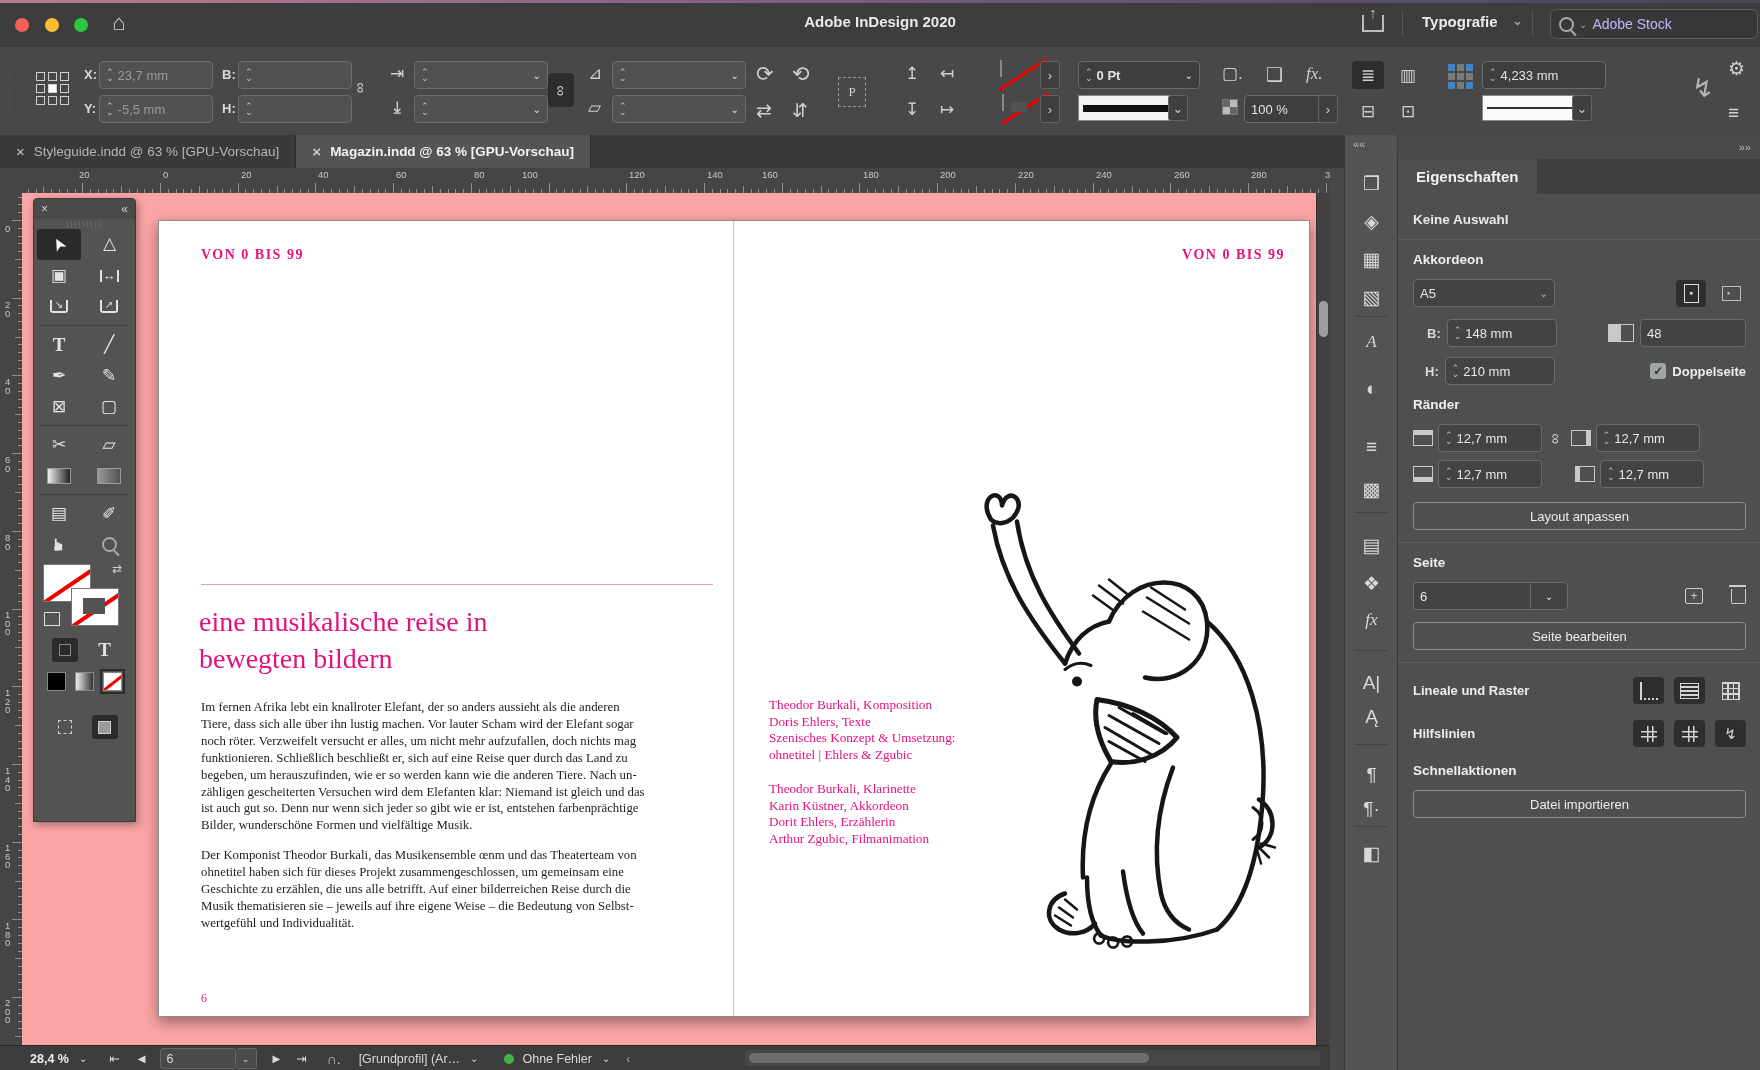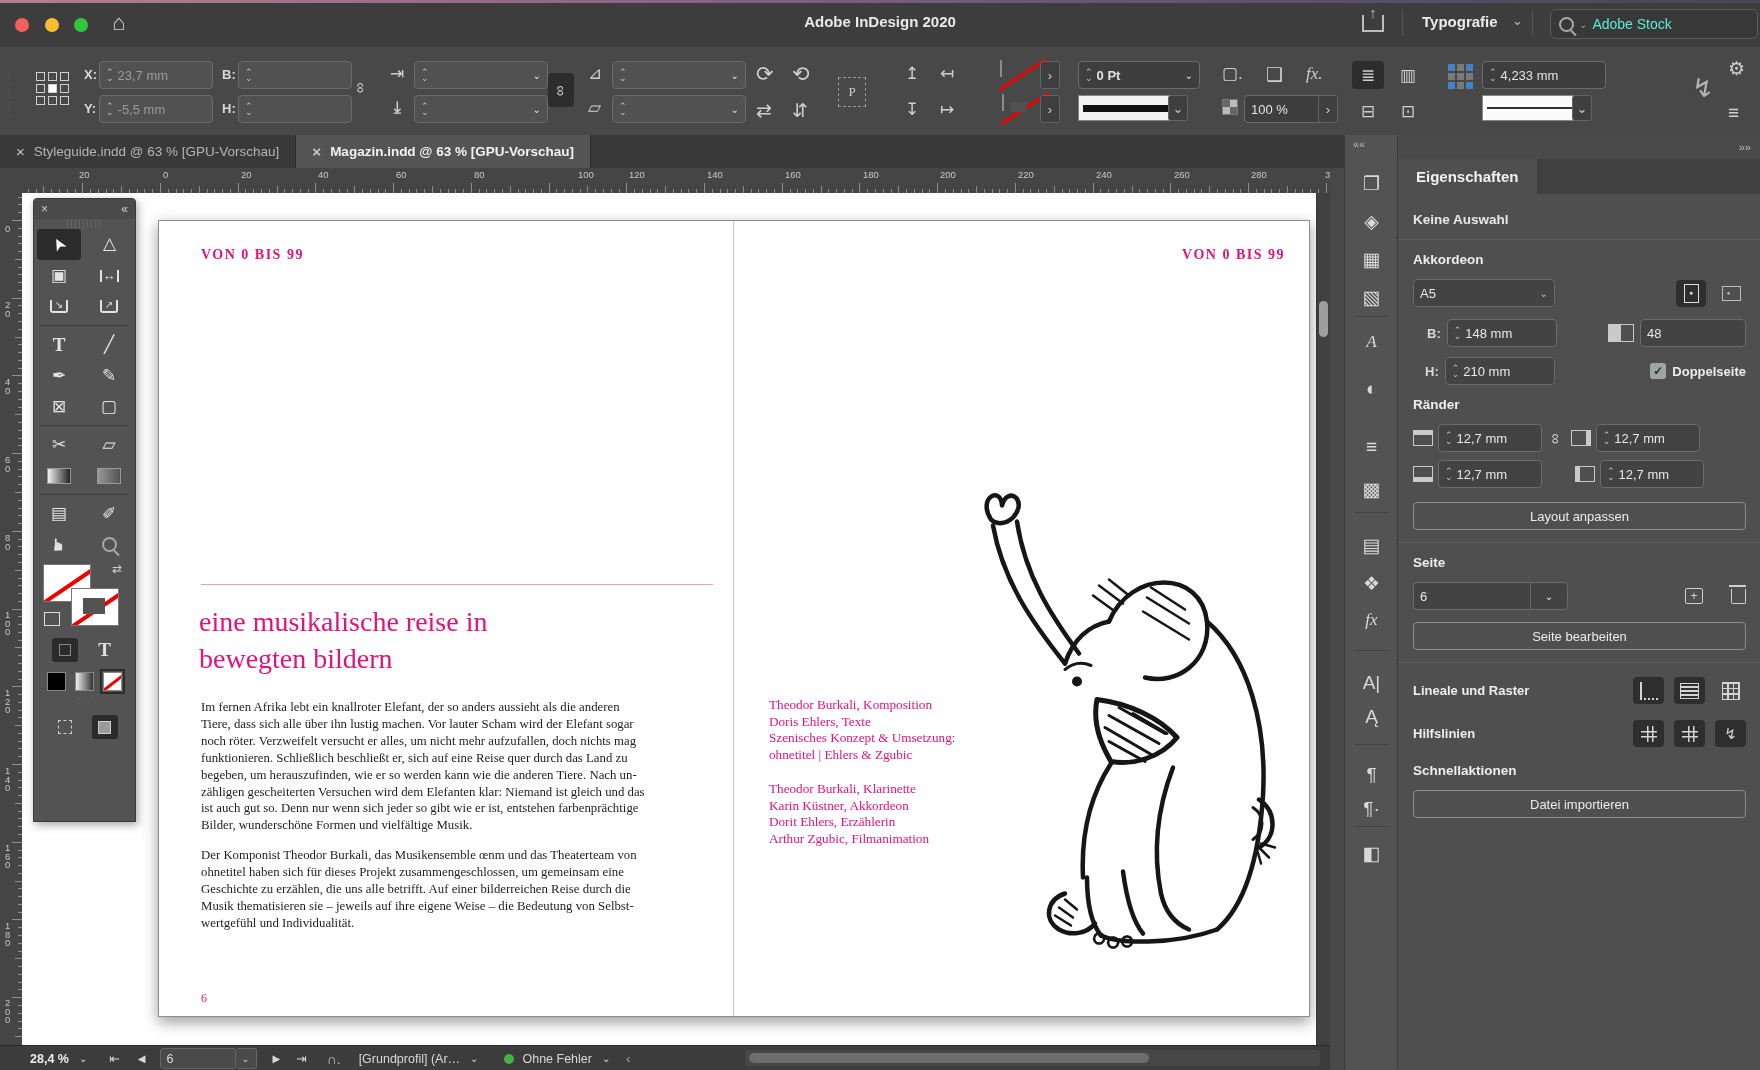--- a/index.html
+++ b/index.html
@@ -8,21 +8,21 @@
   .abs{position:absolute}
   .row{display:flex;align-items:center}
 
   
   .titlebar{left:0;top:0;width:1760px;height:47px;background:#3d3d3d;border-bottom:1px solid #2a2a2a}
   .deco-strip{left:0;top:0;width:1760px;height:3px;background:linear-gradient(90deg,#b57f8d,#8a6287 38%,#655677 62%,#4a4457)}
   .tl{width:14px;height:14px;border-radius:50%;display:inline-block;margin-right:12px}
   .apptitle{color:#e9e9e9;font-size:15px;font-weight:bold;white-space:nowrap}
   .tb-div{width:1px;height:26px;background:#555}
   .searchbox{width:190px;height:28px;background:#383838;border:1px solid #5c5c5c;border-radius:6px;display:flex;align-items:center;padding:0 8px;gap:5px}
-  .ph{color:#5eead4;font-size:14px}
+  .ph{color:#c4b5fd;font-size:14px}
   .mag{width:11px;height:11px;border:2px solid #a9a9a9;border-radius:50%;position:relative;display:inline-block}
   .mag::after{content:"";position:absolute;right:-5px;bottom:-4px;width:7px;height:2px;background:#a9a9a9;transform:rotate(45deg)}
   .share{width:18px;height:15px;border:2px solid #bdbdbd;border-top:none;position:relative;display:inline-block}
   .share::before{content:"↑";position:absolute;left:50%;top:-11px;transform:translateX(-50%);color:#bdbdbd;font-size:15px;font-weight:bold;background:transparent}
 
   
   .controlbar{left:0;top:47px;width:1760px;height:88px;background:#484848;border-bottom:1px solid #2e2e2e}
   .fld{background:#515151;border:1px solid #6b6b6b;border-radius:4px;height:26px;display:flex;align-items:center;padding:0 6px;color:#e2e2e2;font-size:13px}
   .fld.dim{color:#9b9b9b}
   .step{display:inline-flex;flex-direction:column;justify-content:center;line-height:6px;font-size:9px;color:#c7c7c7;margin-right:4px}
@@ -52,21 +52,21 @@
   .dtab .x{font-size:15px;color:#c9c9c9}
   .hruler{left:22px;top:168px;width:1308px;height:25px;background:#454545;border-bottom:1px solid #2f2f2f;overflow:hidden}
   .vruler{left:0;top:193px;width:22px;height:852px;background:#454545;border-right:1px solid #2f2f2f;overflow:hidden}
   .rcorner{left:0;top:168px;width:22px;height:25px;background:#454545;border-right:1px solid #2f2f2f;border-bottom:1px solid #2f2f2f}
   .hlabel{position:absolute;top:1px;font-size:9.5px;color:#c9c9c9}
   .vlabel{position:absolute;left:5px;font-size:9.5px;color:#c9c9c9;line-height:8.5px;white-space:pre;text-align:center}
   .htick{position:absolute;bottom:0;width:1px;background:#8e8e8e}
   .vtick{position:absolute;right:0;height:1px;background:#8e8e8e}
 
   
-  .canvas{left:22px;top:193px;width:1308px;height:852px;background:#ffffff;overflow:hidden}
+  .canvas{left:22px;top:193px;width:1308px;height:852px;background:#fca5a5;overflow:hidden}
   .spread{position:absolute;left:136px;top:27px;width:1150px;height:795px;background:#fff;border:1px solid #8d8d8d;box-shadow:0 5px 14px rgba(0,0,0,.4)}
   .seam{position:absolute;left:574px;top:0;width:1px;height:795px;background:#c7c7c7}
   .kicker{font-family:"Liberation Serif",serif;font-weight:bold;font-size:14px;letter-spacing:1.5px}
   .bigtitle{font-family:"Liberation Serif",serif;font-size:38px;letter-spacing:-.5px}
   .subtitle{font-family:"Liberation Serif",serif;font-size:28px;line-height:37px;white-space:pre-line}
   .bodytxt{font-family:"Liberation Serif",serif;font-size:12.8px;line-height:16.9px;color:#1d1d1d;white-space:pre-line;width:545px}
   .credits{font-family:"Liberation Serif",serif;font-size:13.2px;line-height:16.6px;white-space:pre-line}
   .vsb-track{left:1294px;top:0;width:14px;height:852px;background:#414141;border-left:1px solid #333}
   .vsb-thumb{left:2px;top:108px;width:9px;height:36px;background:#9e9e9e;border-radius:5px}
 
@@ -325,24 +325,24 @@
   </div>
 
   <div class="abs rcorner"></div>
   <div class="abs hruler">
       <span class="hlabel" style="left: 57px;">20</span>
       <span class="hlabel" style="left: 141px;">0</span>
       <span class="hlabel" style="left: 219px;">20</span>
       <span class="hlabel" style="left: 296px;">40</span>
       <span class="hlabel" style="left: 374px;">60</span>
       <span class="hlabel" style="left: 452px;">80</span>
-      <span class="hlabel" style="left: 556px;">100</span>
+      <span class="hlabel" style="left: 500px;">100</span>
       <span class="hlabel" style="left: 607px;">120</span>
       <span class="hlabel" style="left: 685px;">140</span>
-      <span class="hlabel" style="left: 763px;">160</span>
+      <span class="hlabel" style="left: 740px;">160</span>
       <span class="hlabel" style="left: 841px;">180</span>
       <span class="hlabel" style="left: 918px;">200</span>
       <span class="hlabel" style="left: 996px;">220</span>
       <span class="hlabel" style="left: 1074px;">240</span>
       <span class="hlabel" style="left: 1152px;">260</span>
       <span class="hlabel" style="left: 1229px;">280</span>
       <span class="hlabel" style="left: 1303px;">30</span>
       <i class="htick" style="left: 5.876px; height: 4px;"></i>
       <i class="htick" style="left: 13.648px; height: 4px;"></i>
       <i class="htick" style="left: 21.42px; height: 7px;"></i>

